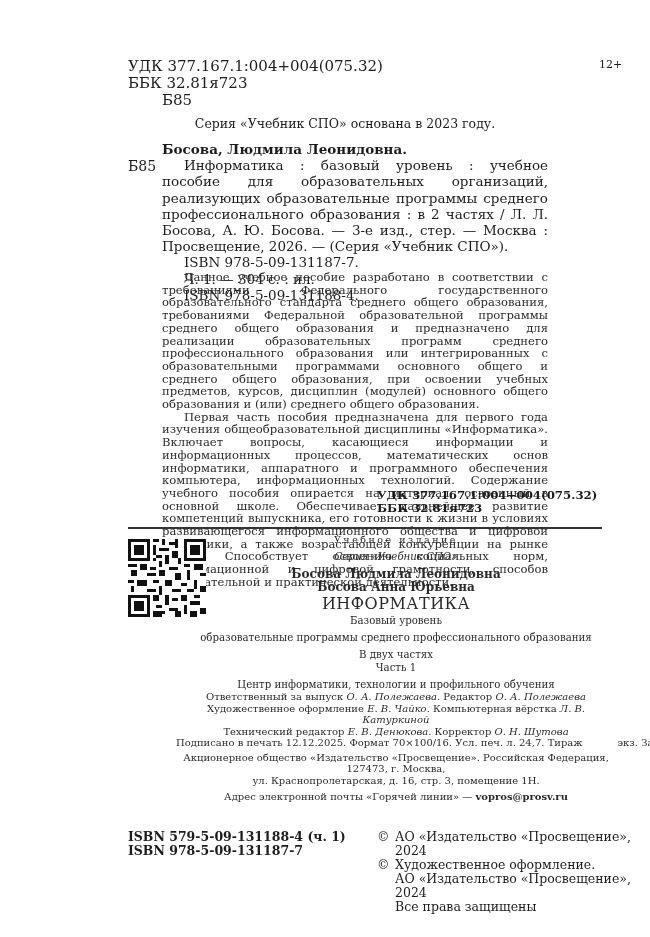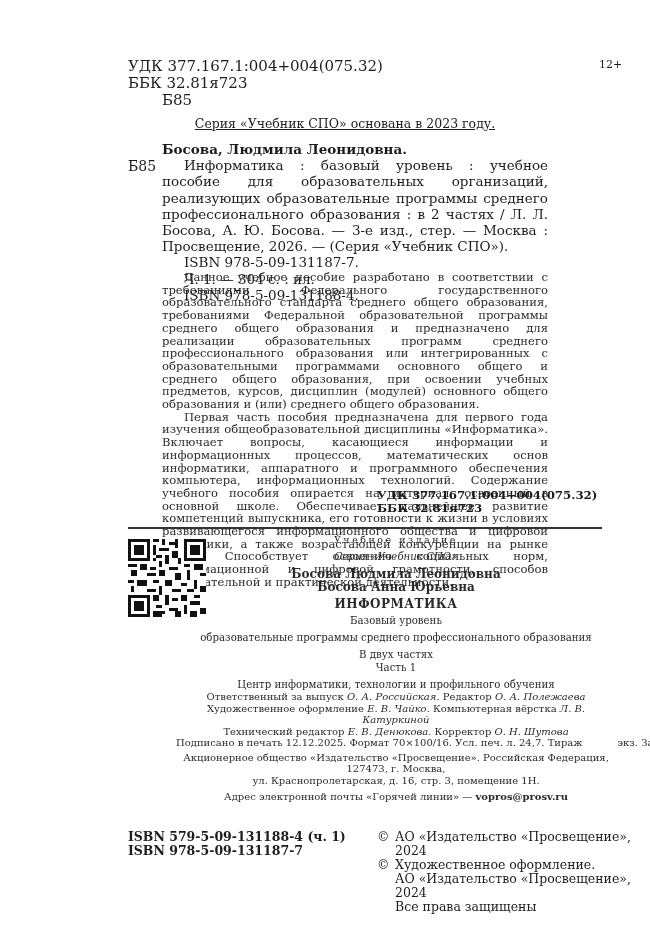--- a/index.html
+++ b/index.html
@@ -3,36 +3,36 @@
 <meta charset="utf-8">
 <style>
   html, body { margin: 0; padding: 0; background: #ffffff; }
   body { width: 650px; height: 937px; position: relative; overflow: hidden;
          font-family: "DejaVu Serif", "Liberation Serif", serif; color: #1c1c1c; }
   .abs { position: absolute; margin-left: 44px; }
   .udk-top { left: 84px; top: 58px; font-size: 15px; line-height: 17px; }
   .udk-top div { white-space: nowrap; }
   .udk-top .b85 { padding-left: 34px; }
   .age { left: 555px; top: 58px; font-size: 11px; }
-  .series-note { left: 0; width: 602px; top: 116px; text-align: center; font-size: 12.5px; text-decoration: underline; }
+  .series-note { left: 0; width: 602px; top: 116px; text-align: center; font-size: 12.5px; }
   .b85-left { left: 84px; top: 158px; font-size: 14px; font-family: "DejaVu Serif", serif; }
   .main-bib { left: 118px; top: 141px; width: 386px; font-size: 13.5px; line-height: 16.2px; }
   .main-bib .author { font-weight: bold; }
   .main-bib .title-para { text-indent: 22px; text-align: justify; }
   .main-bib .isbn { padding-left: 22px; }
   .abstract { left: 118px; top: 271px; width: 386px; font-size: 11.6px; line-height: 12.7px; color: #2a2a2a; text-align: justify; }
   .abstract p { margin: 0; text-indent: 22px; }
   .udk-bottom { left: 333px; top: 489px; font-size: 11.8px; line-height: 13px; font-weight: bold; }
   .divider { left: 84px; top: 527px; width: 474px; height: 1.5px; background: #333; }
   .qr { left: 84px; top: 539px; width: 78px; height: 78px; }
   .imprint { left: 132px; top: 534px; width: 440px; text-align: center; font-size: 10.2px; line-height: 12.2px; color: #2a2a2a; }
   .imprint .spaced { letter-spacing: 2.5px; font-size: 9.5px; }
   .imprint .ital { font-style: italic; }
   .imprint .bold { font-weight: bold; font-size: 12px; }
-  .imprint .title { font-weight: bold; font-size: 12px; letter-spacing: 0.5px; }
+  .imprint .title { font-weight: normal; font-size: 16px; letter-spacing: 0.5px; }
   .imprint .gap { height: 5px; }
   .imprint .credits { font-size: 10px; line-height: 11.5px; }
   .imprint i { font-style: italic; }
   .isbn-bottom { left: 84px; top: 830px; font-size: 12.5px; line-height: 14px; font-weight: bold; }
   .copyright { left: 333px; top: 830px; font-size: 12.5px; line-height: 14px; }
   .copyright .row { display: flex; }
   .copyright .sym { width: 18px; flex: none; }
   .email { font-weight: bold; text-align: center; }
 </style>
 </head>
@@ -151,21 +151,21 @@
   <div class="gap"></div>
   <div>образовательные программы среднего профессионального образования</div>
   <div class="gap"></div>
   <div>В двух частях</div>
   <div>Часть 1</div>
   <div class="gap"></div>
   <div>Центр информатики, технологии и профильного обучения</div>
   <div class="credits">
     <div>
       <span>Ответственный за выпуск</span>
-      <i>О. А. Российская.</i>
+      <i>О. А. Полежаева.</i>
       <span>Редактор</span>
       <i>О. А. Полежаева</i>
     </div>
     <div>
       <span>Художественное оформление</span>
       <i>Е. В. Чайко.</i>
       <span>Компьютерная вёрстка</span>
       <i>Л. В. Катуркиной</i>
     </div>
     <div>

